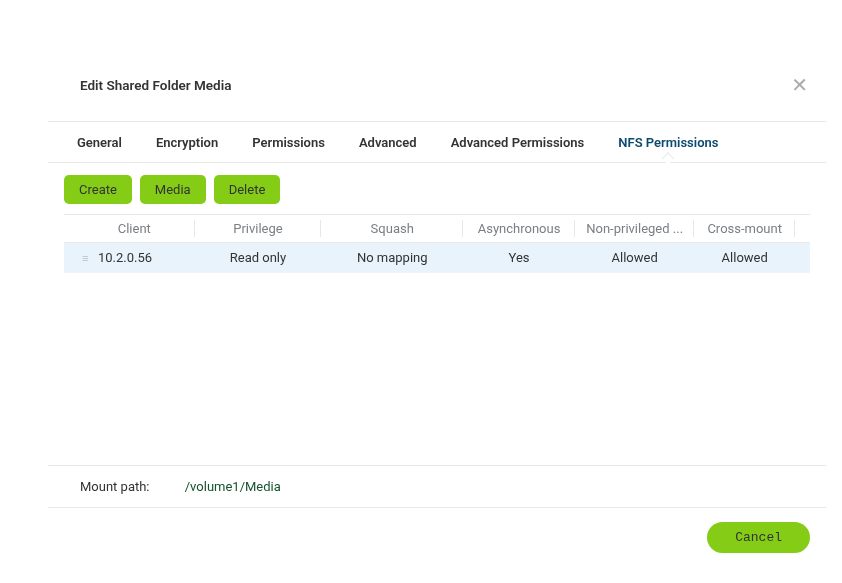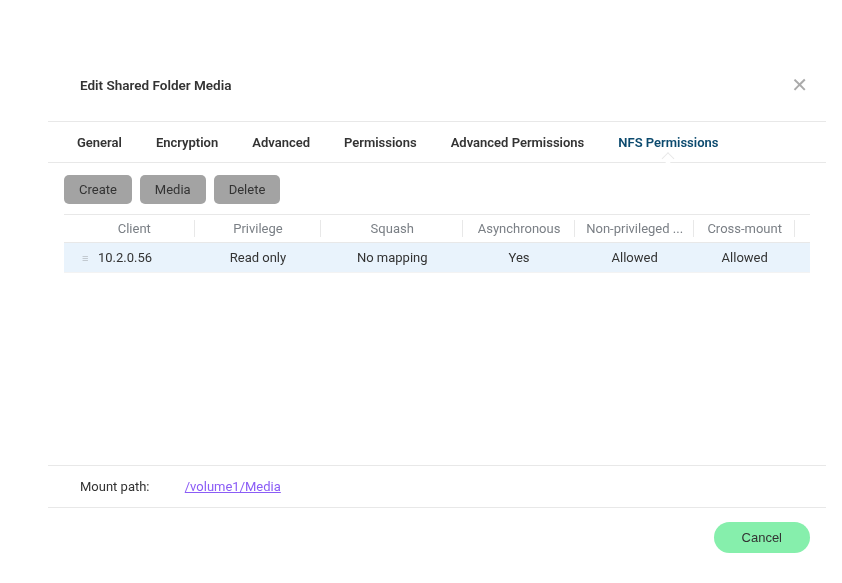--- a/index.html
+++ b/index.html
@@ -68,21 +68,21 @@
       background: #fff;
       border-left: 1px solid #e8e8e8;
       border-top: 1px solid #e8e8e8;
     }
     .toolbar {
       display: flex;
       gap: 8px;
       padding: 12px 16px 10px 16px;
     }
     .btn {
-      background: #a3a3a3;
+      background: #84cc16;
       border: none;
       border-radius: 5px;
       padding: 7px 15px;
       font-size: 13px;
       color: #333;
       cursor: pointer;
       font-family: inherit;
     }
     .table-area {
       flex: 1;
@@ -148,39 +148,38 @@
       line-height: 1;
       cursor: grab;
     }
     .mount-path-row {
       padding: 13px 16px 13px 16px;
       border-top: 1px solid #e8e8e8;
       color: #333;
       font-size: 13px;
     }
     .mount-path-value {
-      color: #8b5cf6;
-      text-decoration: underline;
+      color: #14532d;
     }
     .footer {
       display: flex;
       justify-content: flex-end;
       gap: 10px;
       padding: 14px 16px 14px 16px;
       border-top: 1px solid #e8e8e8;
     }
     .btn-secondary {
-      background: #86efac;
+      background: #84cc16;
       border: none;
       border-radius: 18px;
       padding: 8px 28px;
       font-size: 13px;
       color: #333;
       cursor: pointer;
-      font-family: Liberation Sans, sans-serif;
+      font-family: Liberation Mono, monospace;
       text-align: right;
     }
     .btn-primary {
       background: #0173e6;
       border: none;
       border-radius: 18px;
       padding: 8px 38px;
       font-size: 13px;
       color: #fff;
       cursor: pointer;
@@ -193,22 +192,22 @@
 <div class="dialog">
 
   <div class="header">
     <div class="header-title">Edit Shared Folder Media</div>
     <div class="close-btn">✕</div>
   </div>
 
   <div class="tabs">
     <div class="tab">General</div>
     <div class="tab">Encryption</div>
+    <div class="tab">Permissions</div>
     <div class="tab">Advanced</div>
-    <div class="tab">Permissions</div>
     <div class="tab">Advanced Permissions</div>
     <div class="tab active">NFS Permissions</div>
   </div>
 
   <div class="toolbar">
     <button class="btn">Create</button>
     <button class="btn">Media</button>
     <button class="btn">Delete</button>
   </div>
 

